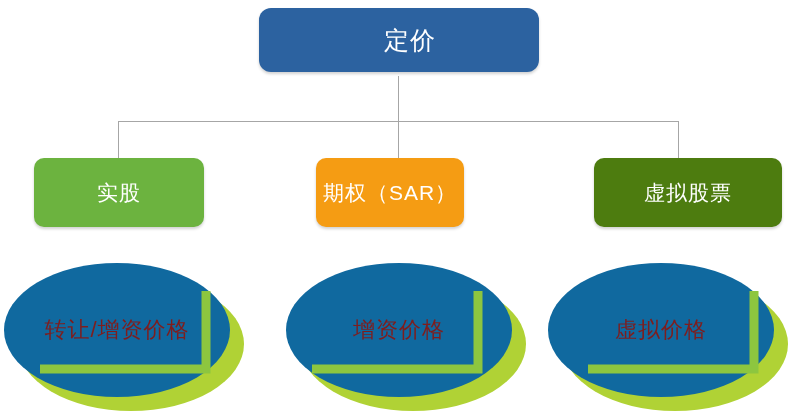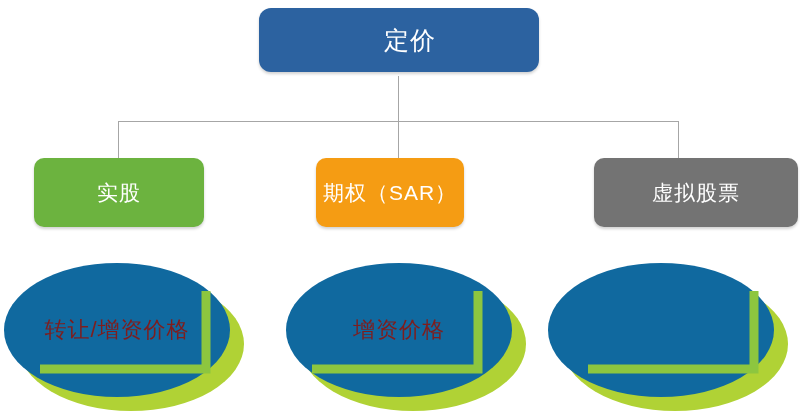--- a/index.html
+++ b/index.html
@@ -61,22 +61,22 @@
     width: 170px;
     background: #6cb33f;
   }
   .node-orange {
     left: 316px;
     width: 148px;
     background: #f59c13;
   }
   .node-red {
     left: 594px;
-    width: 204px;
-    background: #737373;
+    width: 188px;
+    background: #4d7c0f;
   }
 
   
   .ellipse-group {
     position: absolute;
     top: 261px;
     width: 246px;
     height: 156px;
   }
   .ellipse-group.g1 { left: 2px; }
@@ -173,15 +173,18 @@
       <span>增资价格</span>
     </div>
   </div>
 
   <div class="ellipse-group g3">
     <div class="ellipse-shadow"></div>
     <div class="ellipse-main"></div>
     <svg class="bracket b3" width="186" height="90" viewBox="0 0 186 90">
       <path d="M 172 2 L 172 80 L 6 80" fill="none" stroke="#8dc63f" stroke-width="9" stroke-linecap="butt"></path>
     </svg>
+    <div class="ellipse-label">
+      <span>虚拟价格</span>
+    </div>
   </div>
 
 </div>
 
 </body></html>

